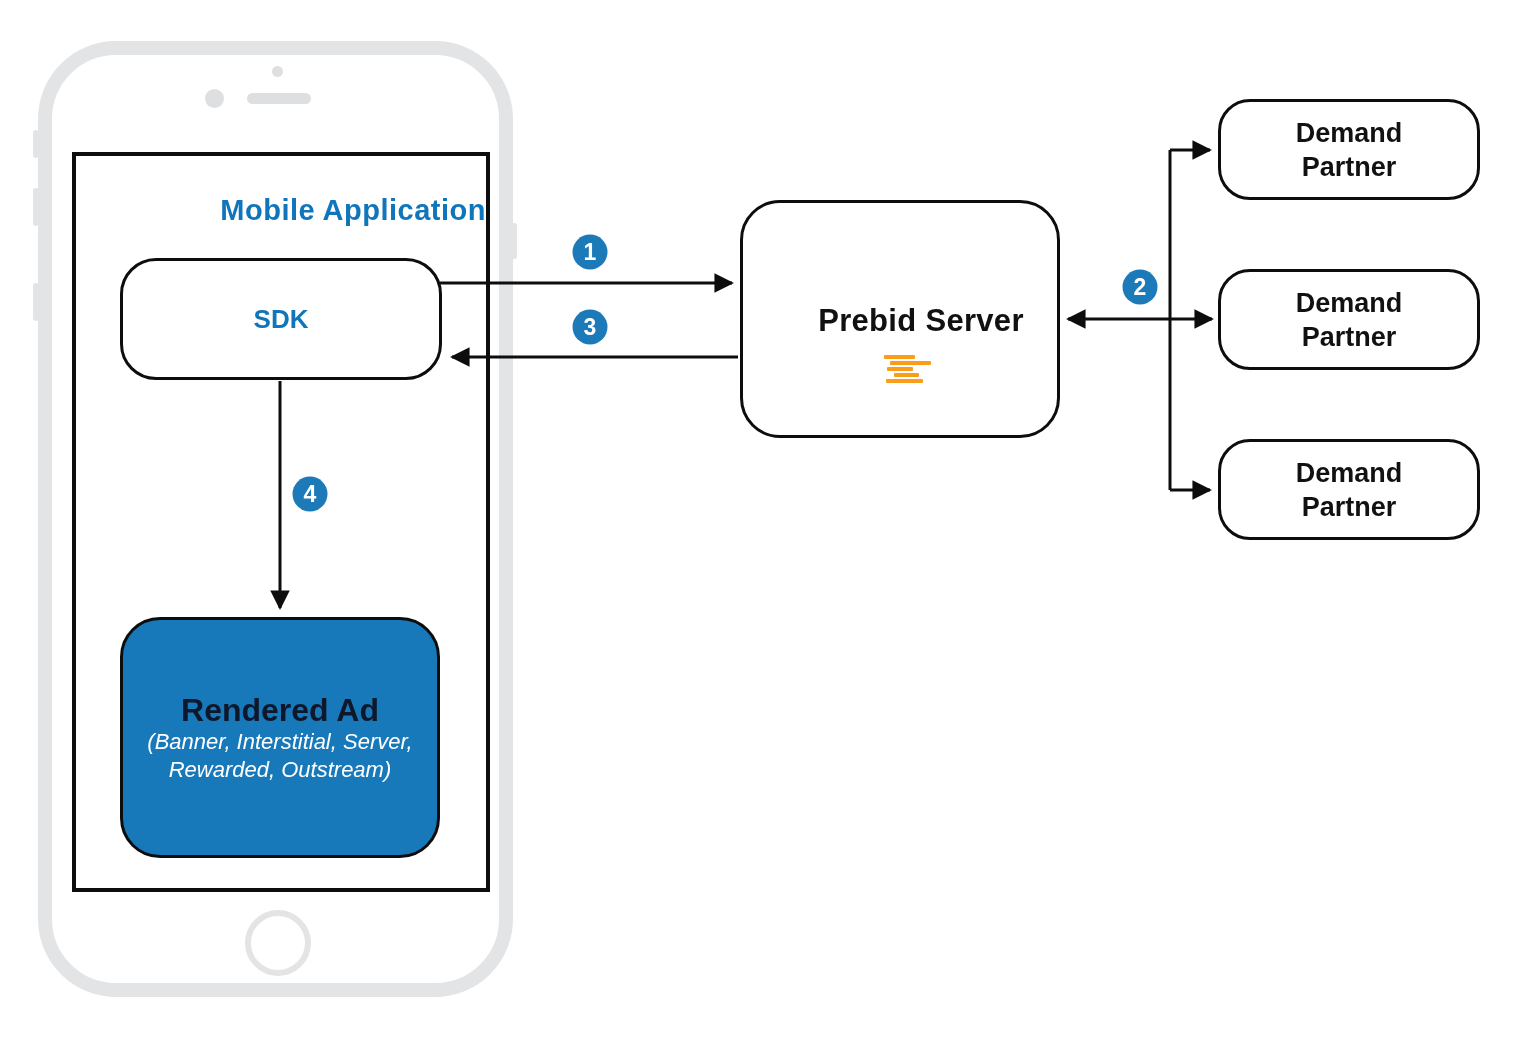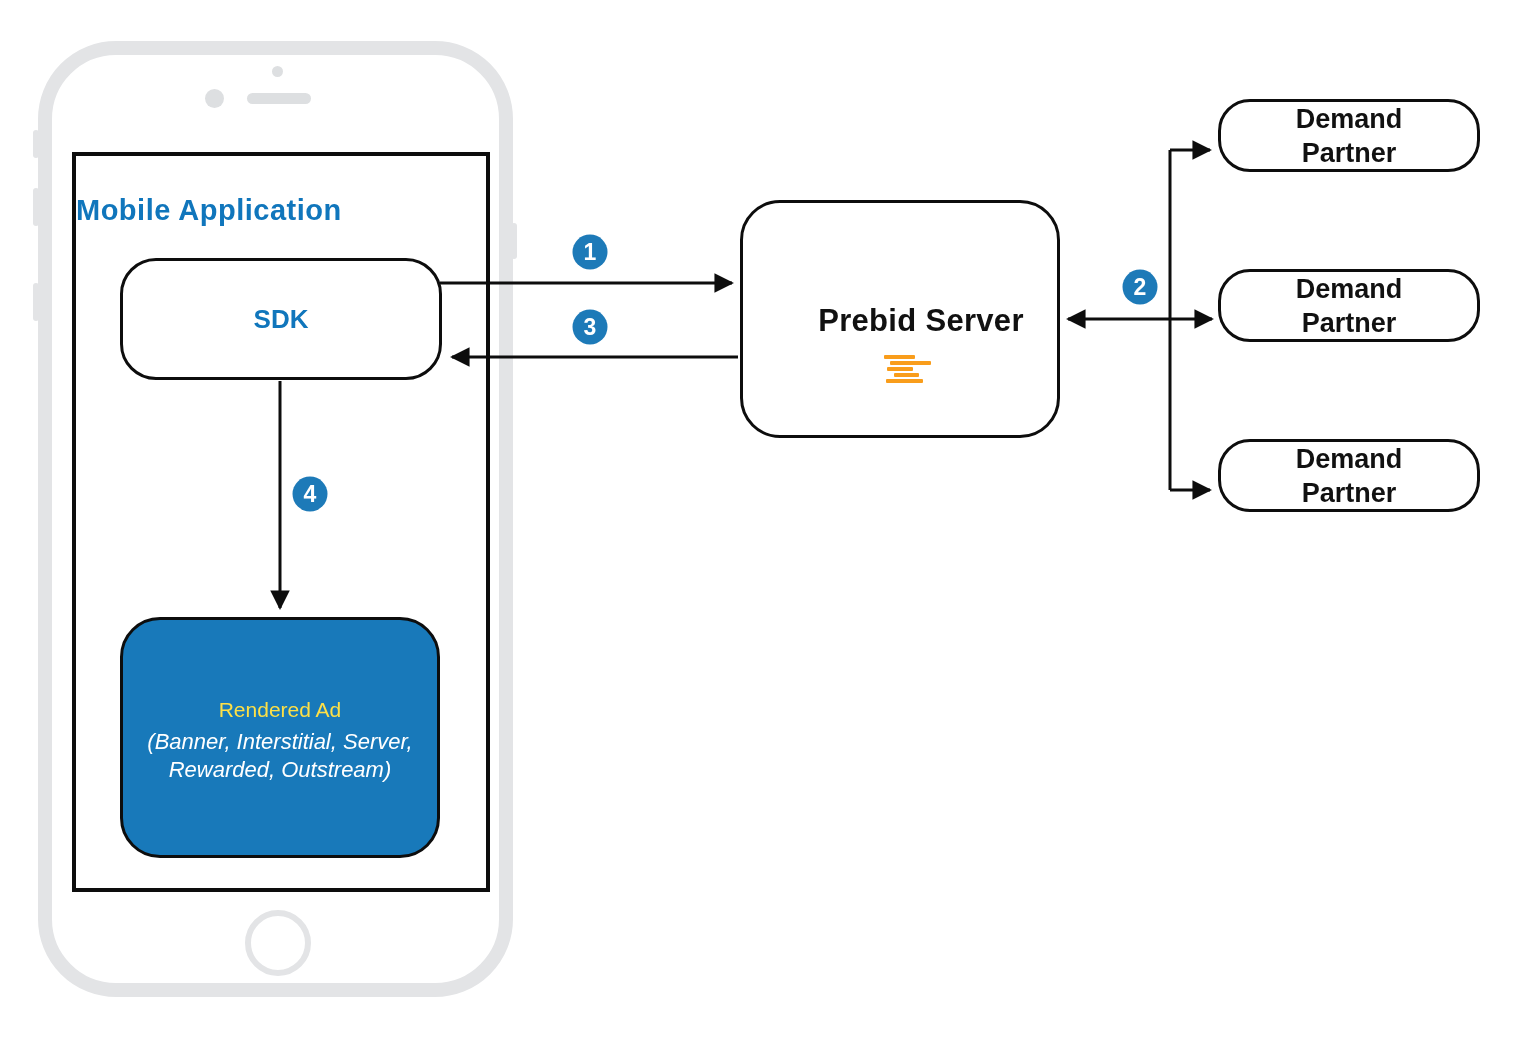--- a/index.html
+++ b/index.html
@@ -36,40 +36,40 @@
   .tab-l1{left:33px;top:130px;height:28px;}
   .tab-l2{left:33px;top:188px;height:38px;}
   .tab-l3{left:33px;top:283px;height:38px;}
   .tab-r1{left:511px;top:223px;height:36px;}
   
   .app-box{
     position:absolute;left:72px;top:152px;width:418px;height:740px;
     border:4px solid #0d0d0d;background:#ffffff;box-sizing:border-box;z-index:2;
   }
   .app-title{
-    position:absolute;left:0;top:38px;width:100%;text-align:left;
+    position:absolute;left:0;top:38px;width:100%;text-align:right;
     font-size:29px;font-weight:bold;color:#1076bc;letter-spacing:.5px;
   }
   .sdk-box{
     position:absolute;left:120px;top:258px;width:322px;height:122px;
     border:3px solid #0d0d0d;border-radius:36px;background:#ffffff;
     box-sizing:border-box;z-index:3;
     display:flex;flex-direction:column;align-items:center;justify-content:center;
   }
   .sdk-box span{
     font-size:26px;font-weight:bold;color:#1076bc;line-height:33px;
   }
   .ad-box{
     position:absolute;left:120px;top:617px;width:320px;height:241px;
     border:3px solid #0d0d0d;border-radius:40px;background:#1879ba;
     box-sizing:border-box;z-index:3;
     display:flex;flex-direction:column;align-items:center;justify-content:center;
     text-align:center;
   }
-  .ad-title{font-size:21px;font-weight:normal;color:#fde047;line-height:36px;}
+  .ad-title{font-size:32px;font-weight:bold;color:#0f172a;line-height:36px;}
   .ad-sub{font-size:22px;font-style:italic;color:#ffffff;line-height:28px;}
   .server-box{
     position:absolute;left:740px;top:200px;width:320px;height:238px;
     border:3px solid #0d0d0d;border-radius:40px;background:#ffffff;
     box-sizing:border-box;z-index:3;
   }
   .server-label{
     position:absolute;left:0;top:100px;width:100%;text-align:center;
     font-size:31px;font-weight:bold;color:#111111;letter-spacing:.3px;padding-left:21px;
   }
@@ -78,21 +78,21 @@
   }
   .prebid-logo i{
     position:absolute;height:4px;background:#f99d1b;border-radius:1px;display:block;
   }
   .pl1{left:0px; top:0px; width:31px;}
   .pl2{left:6px; top:6px; width:41px;}
   .pl3{left:3px; top:12px;width:26px;}
   .pl4{left:10px;top:18px;width:25px;}
   .pl5{left:2px; top:24px;width:37px;}
   .demand-box{
-    position:absolute;left:1218px;width:262px;height:73px;
+    position:absolute;left:1218px;width:262px;height:101px;
     border:3px solid #0d0d0d;border-radius:32px;background:#ffffff;
     box-sizing:border-box;z-index:3;
     display:flex;flex-direction:column;align-items:center;justify-content:center;
     text-align:center;
   }
   .demand-box span{font-size:27px;font-weight:bold;color:#111111;line-height:34px;}
   .dp1{top:99px;} .dp2{top:269px;} .dp3{top:439px;}
   
   .wires{position:absolute;left:0;top:0;z-index:5;pointer-events:none;}
   

